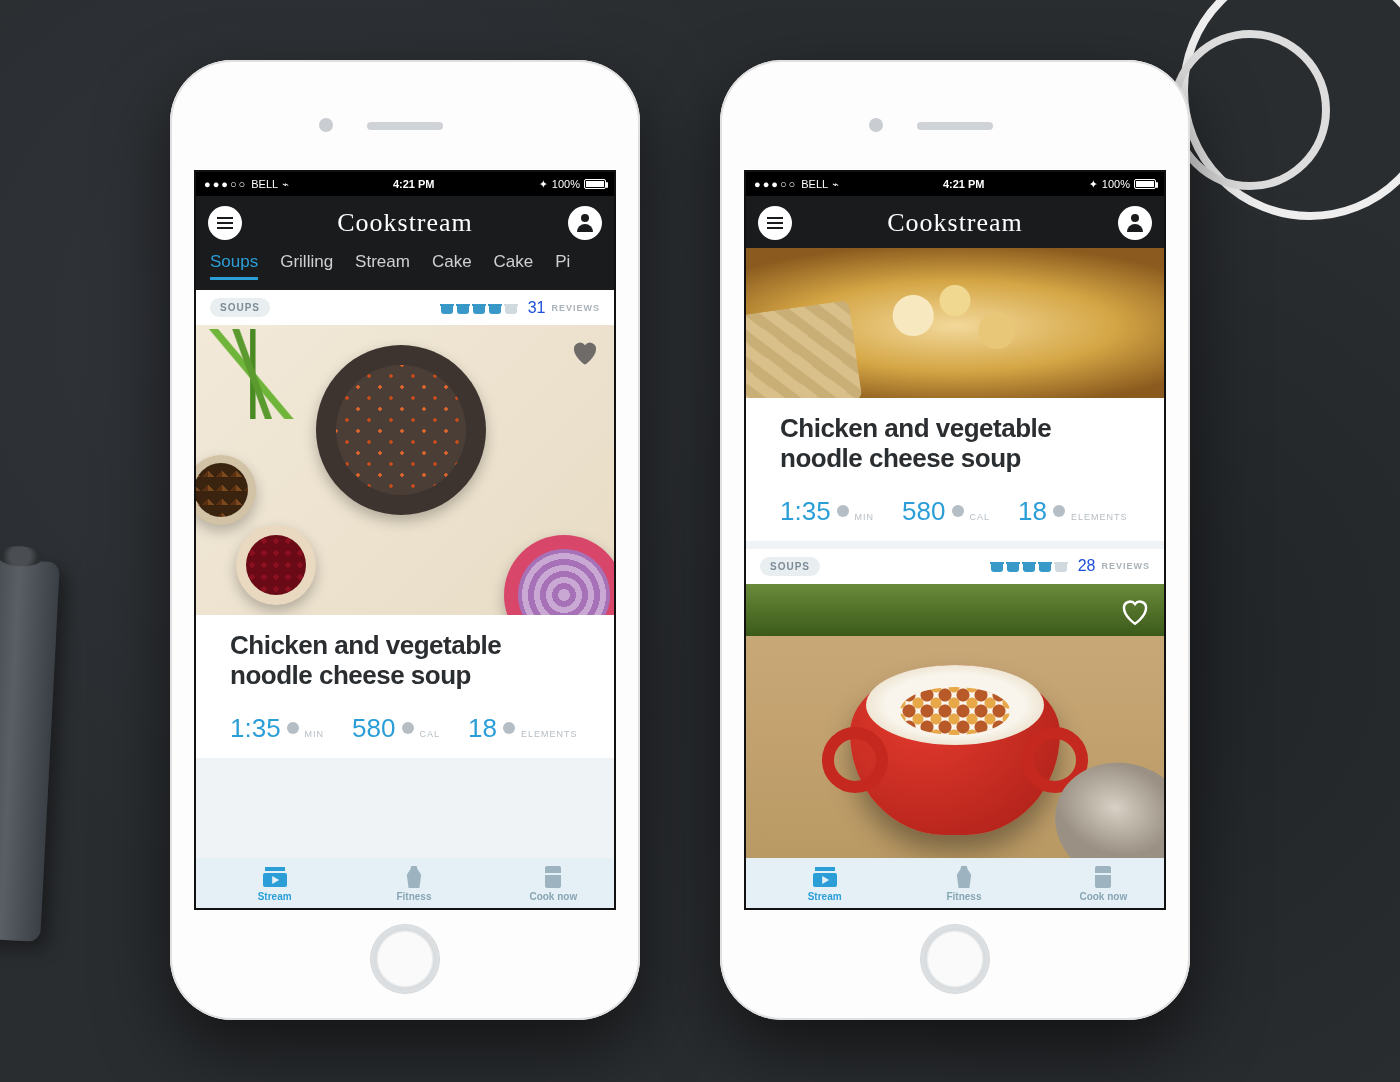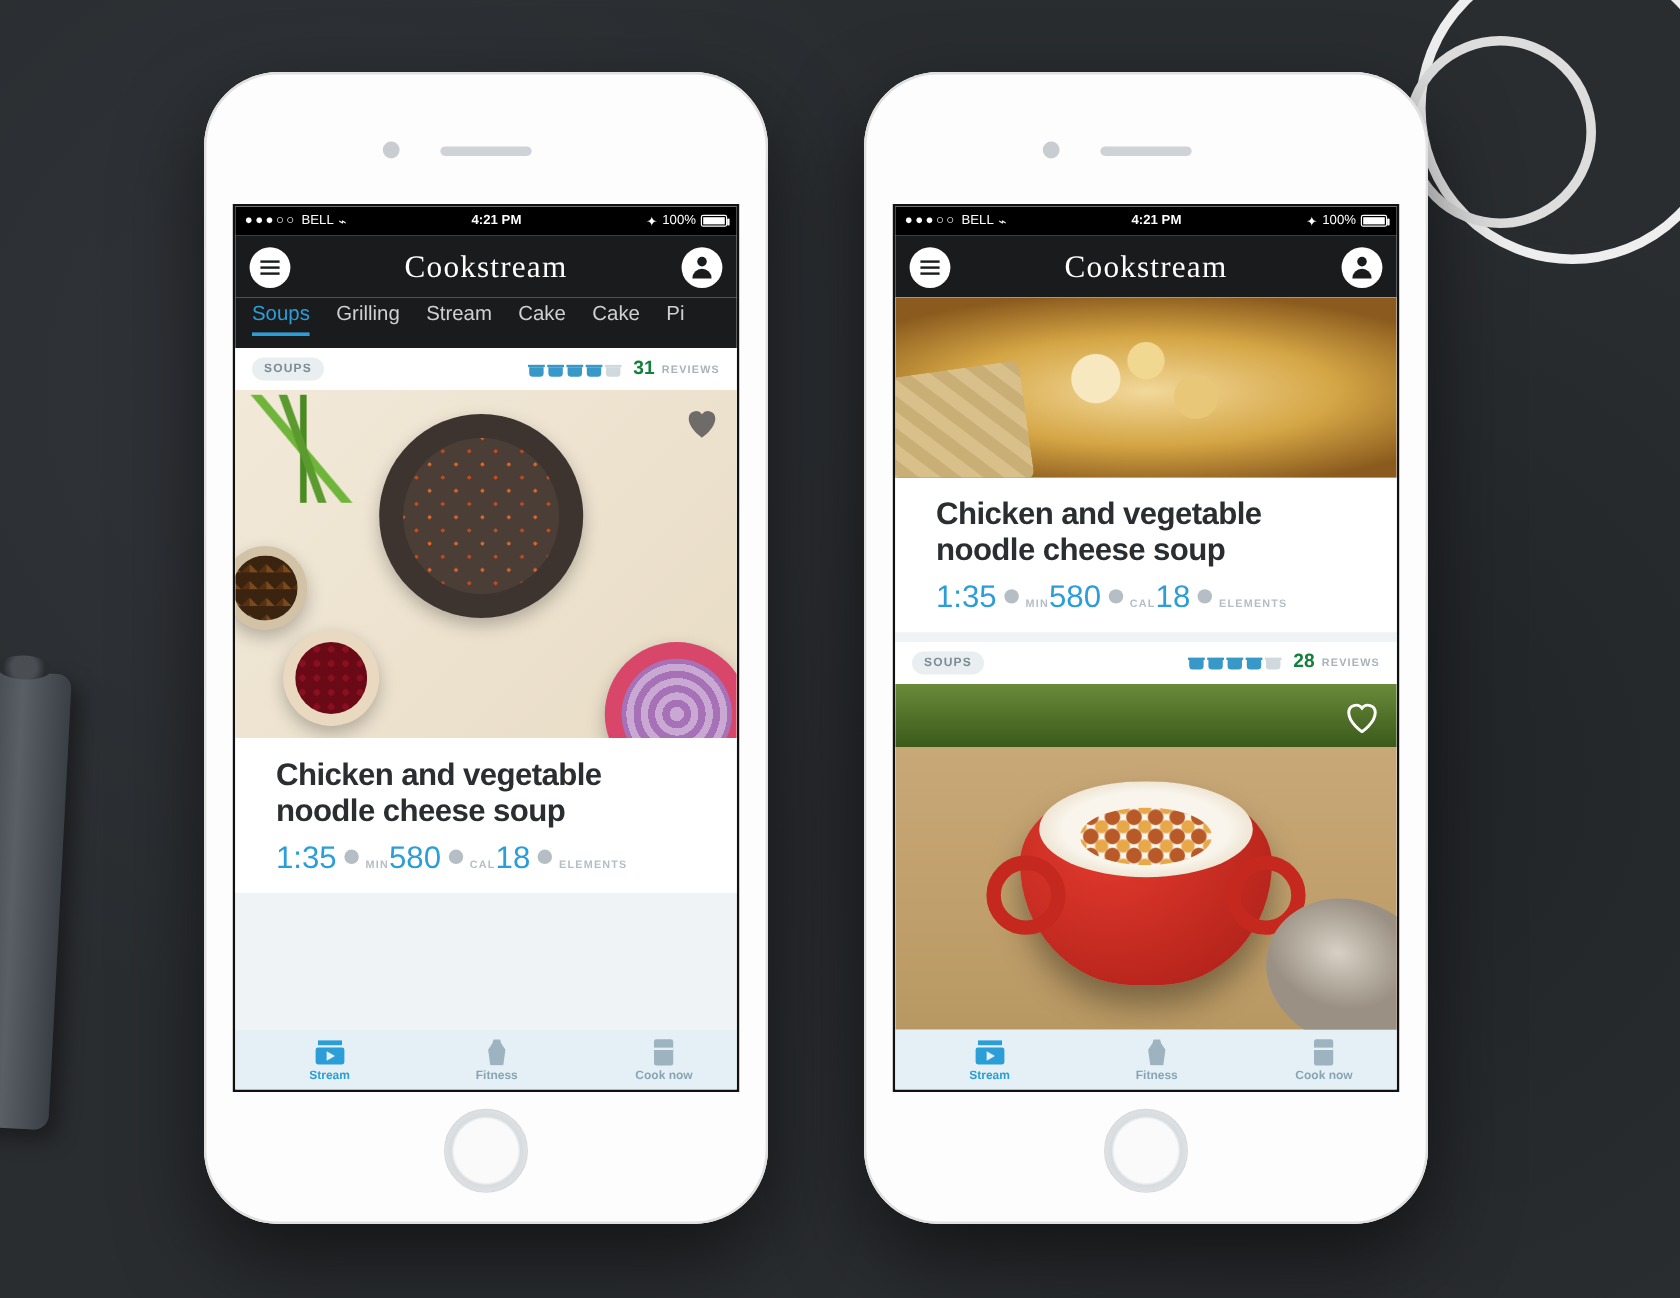--- a/index.html
+++ b/index.html
@@ -123,39 +123,39 @@
   .pots { display:flex; gap:2px; margin-right:10px; }
   .pot { width:14px; height:12px; position:relative; }
   .pot::before {
     content:""; position:absolute; bottom:0; left:1px; right:1px; height:8px;
     background:#3898c7; border-radius:0 0 3px 3px;
   }
   .pot::after {
     content:""; position:absolute; top:2px; left:0; right:0; height:2px; background:#3898c7;
   }
   .pot.dim::before, .pot.dim::after { background:#cfd9de; }
-  .rev-count { color:#15803d; font-size:16px; font-weight:700; margin-right:6px; }
+  .rev-count { color:#1d4ed8; font-size:16px; font-weight:400; margin-right:6px; }
   .rev-label { color:#a9b2b8; font-size:9px; letter-spacing:1px; font-weight:600; text-transform:uppercase; }
   .card-img {
     height:290px; position:relative; display:flex; align-items:center; justify-content:center;
   }
   .heart {
     position:absolute; top:14px; right:14px; width:30px; height:27px; cursor:pointer;
   }
   .heart svg { width:100%; height:100%; }
   .card-body { background:#fff; padding:16px 34px 14px; }
   .recipe-title {
     font-family: "Arial Black", Impact, sans-serif; font-weight:900;
     font-size:26px; line-height:1.15; color:#2b2e31; letter-spacing:-.5px;
     font-stretch: condensed;
   }
-  .stats { display:flex; margin-top:8px; align-items:baseline; }
+  .stats { display:flex; gap:28px; margin-top:22px; align-items:baseline; }
   .stat { display:flex; align-items:baseline; gap:4px; }
   .stat-val { color:#2b9ed8; font-size:26px; font-weight:400; }
-  .stat-unit { color:#b5bec4; font-size:9px; font-weight:700; letter-spacing:1px; text-transform:uppercase;text-align:center; }
+  .stat-unit { color:#b5bec4; font-size:9px; font-weight:400; letter-spacing:1px; text-transform:uppercase;text-align:center; }
   .stat-ico { width:12px; height:12px; background:#b5bec4; border-radius:50%; margin:0 2px; align-self:center; }
   
   .bottom-nav {
     flex-shrink:0; background:#e4f0f6; display:flex;
     padding:8px 0 6px;
   }
   .nav-item {
     flex:1; display:flex; flex-direction:column; align-items:center;
     gap:3px; cursor:pointer;margin-left:18px;
   }

